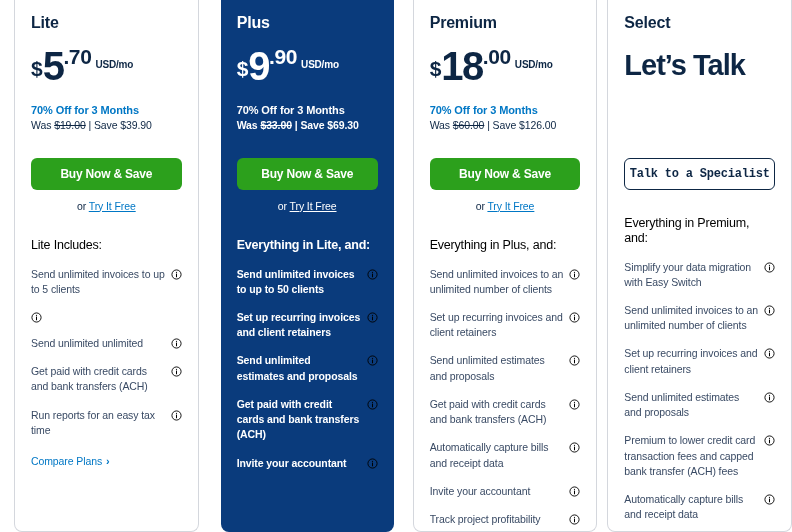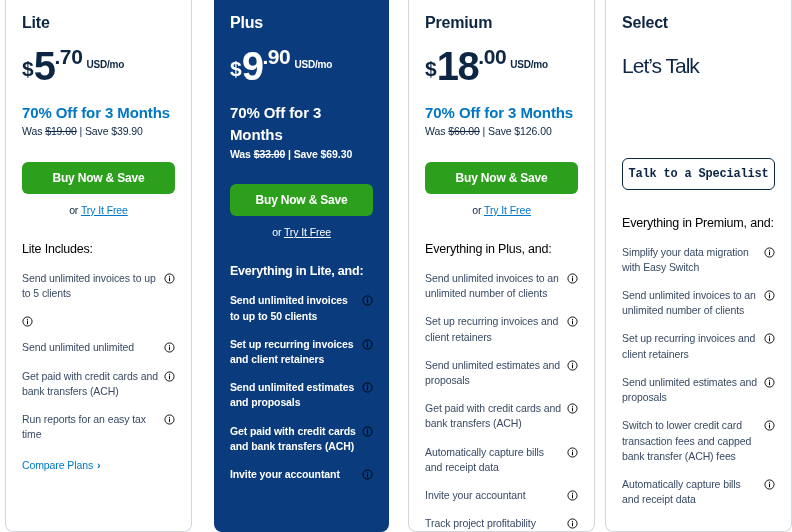--- a/index.html
+++ b/index.html
@@ -37,21 +37,21 @@
     border-top: none;
     border-radius: 0 0 8px 8px;
   }
   .plan-card.featured {
     background: #0a3b7c;
     border: none;
     border-radius: 0 0 8px 8px;
   }
 
   
-  .col-lite    { width: 190px; margin-left: 5px; }
+  .col-lite    { width: 190px; margin-left: 14px; }
   .col-plus    { width: 178px; margin-left: 12px; }
   .col-premium { width: 190px; margin-left: 9px; }
   .col-select  { width: 190px; margin-left: 0; }
 
   .plan-name {
     font-size: 16px;
     font-weight: bold;
     color: #0d2644;
     letter-spacing: -0.2px;
     margin: 0 0 12px 0;
@@ -97,39 +97,39 @@
     margin-top: 16px;
     margin-left: 4px;
     letter-spacing: -0.2px;
   }
   .featured .price-currency,
   .featured .price-whole,
   .featured .price-cents,
   .featured .price-period { color: #ffffff; }
 
   .lets-talk {
-    font-size: 21px;
-    font-weight: normal;
+    font-size: 29px;
+    font-weight: bold;
     color: #0d2644;
     line-height: 1;
     letter-spacing: -1px;
     height: 44px;
     display: flex;
     align-items: center;
     margin-bottom: 4px;
   }
 
   
   .promo {
     margin-top: 14px;
     margin-bottom: 0;
     min-height: 34px;
   }
   .promo-head {
-    font-size: 15px;
+    font-size: 11px;
     font-weight: bold;
     color: #0077c5;
     line-height: 1.5;
     letter-spacing: -0.1px;
   }
   .promo-sub {
     font-size: 10.5px;
     color: #0d2644;
     line-height: 1.5;
     letter-spacing: -0.1px;
@@ -521,21 +521,21 @@
           <span class="feature-text">Send unlimited estimates and proposals</span>
           <span class="info-icon">
             <svg viewBox="0 0 12 12" width="11" height="11">
               <circle cx="6" cy="6" r="5" fill="none" stroke="currentColor" stroke-width="1"></circle>
               <circle cx="6" cy="3.6" r="0.65" fill="currentColor"></circle>
               <rect x="5.45" y="5" width="1.1" height="4" fill="currentColor"></rect>
             </svg>
           </span>
         </div>
         <div class="feature-item">
-          <span class="feature-text">Switch to lower credit card transaction fees and capped bank transfer (ACH) fees</span>
+          <span class="feature-text">Premium to lower credit card transaction fees and capped bank transfer (ACH) fees</span>
           <span class="info-icon">
             <svg viewBox="0 0 12 12" width="11" height="11">
               <circle cx="6" cy="6" r="5" fill="none" stroke="currentColor" stroke-width="1"></circle>
               <circle cx="6" cy="3.6" r="0.65" fill="currentColor"></circle>
               <rect x="5.45" y="5" width="1.1" height="4" fill="currentColor"></rect>
             </svg>
           </span>
         </div>
         <div class="feature-item">
           <span class="feature-text">Automatically capture bills and receipt data</span>

